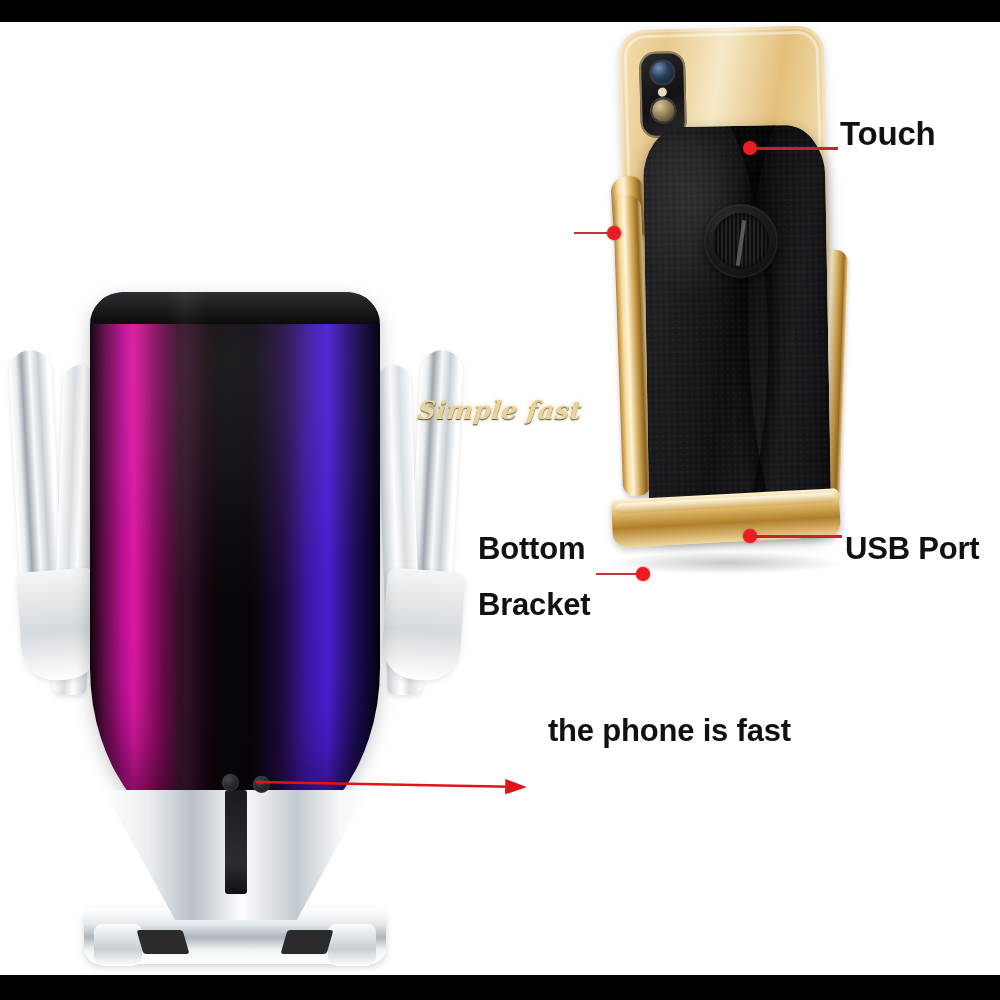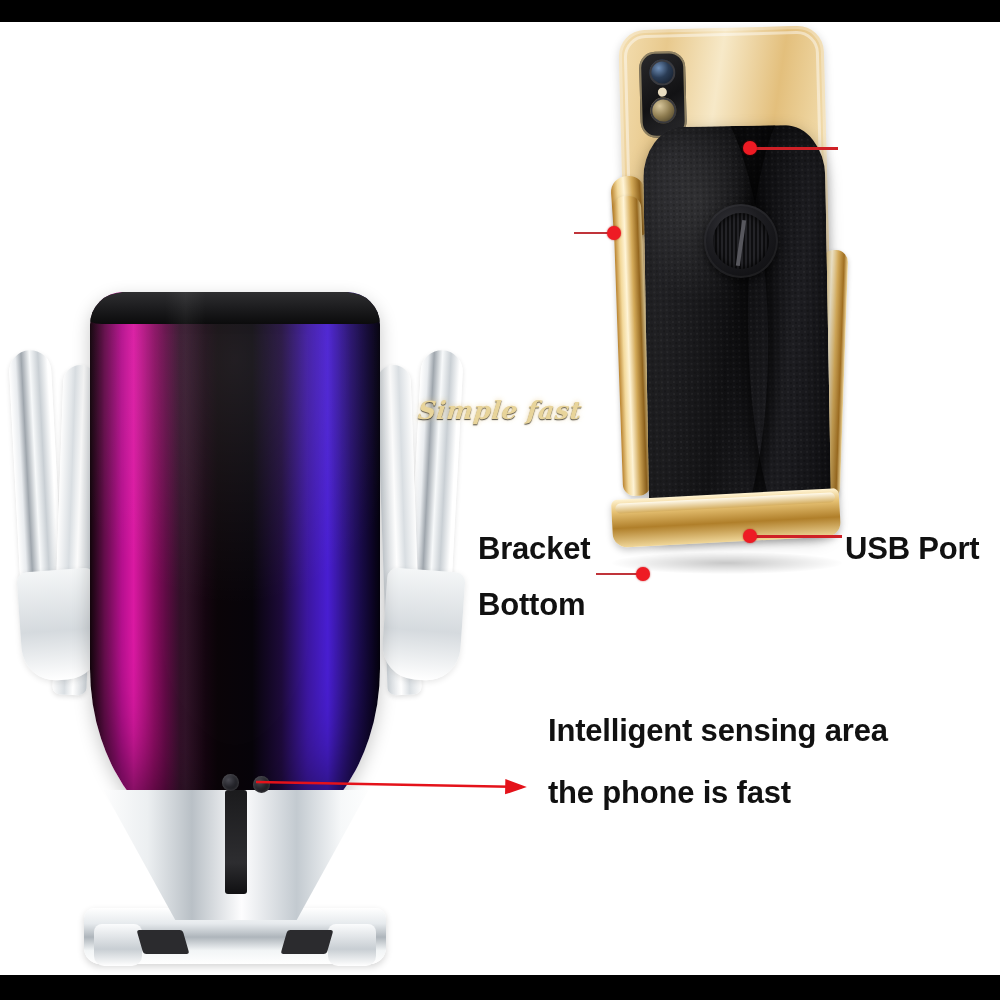--- a/index.html
+++ b/index.html
@@ -511,39 +511,39 @@
 
     <div id="gold-bracket">
       <div class="lip"></div>
     </div>
   </div>
 
   <div class="leader" style="left:574px; top:232px; width:40px;"></div>
   <div class="dot" style="left:607px; top:226px;"></div>
 
   <div class="anno anno-touch-sensing">
+    <span class="line">Touch</span>
   </div>
   <div class="leader thick" style="left:752px; top:147px; width:86px;"></div>
   <div class="dot" style="left:743px; top:141px;"></div>
 
   <div class="anno anno-bottom-bracket">
+    <span class="line">Bottom</span>
     <span class="line">Bracket</span>
-    <span class="line">Bottom</span>
   </div>
   <div class="leader" style="left:596px; top:573px; width:48px;"></div>
   <div class="dot" style="left:636px; top:567px;"></div>
 
   <div class="anno anno-usb-port">
     <span class="line">USB Port</span>
   </div>
   <div class="leader thick" style="left:752px; top:535px; width:90px;"></div>
   <div class="dot" style="left:743px; top:529px;"></div>
 
   <div class="anno anno-sensing-block">
-    <span class="line">Intelligent sensing area</span>
     <span class="line">the phone is fast</span>
   </div>
 
   <svg class="arrow-line" width="300" height="30" style="left:250px; top:770px;">
     <defs>
       <marker id="redhead" markerWidth="9" markerHeight="9" refX="7" refY="3.2" orient="auto">
         <path d="M0,0 L9,3.2 L0,6.4 Z" fill="#e4121a"></path>
       </marker>
     </defs>
     <line x1="6" y1="12" x2="272" y2="17" stroke="#e4121a" stroke-width="2.4" marker-end="url(#redhead)"></line>

